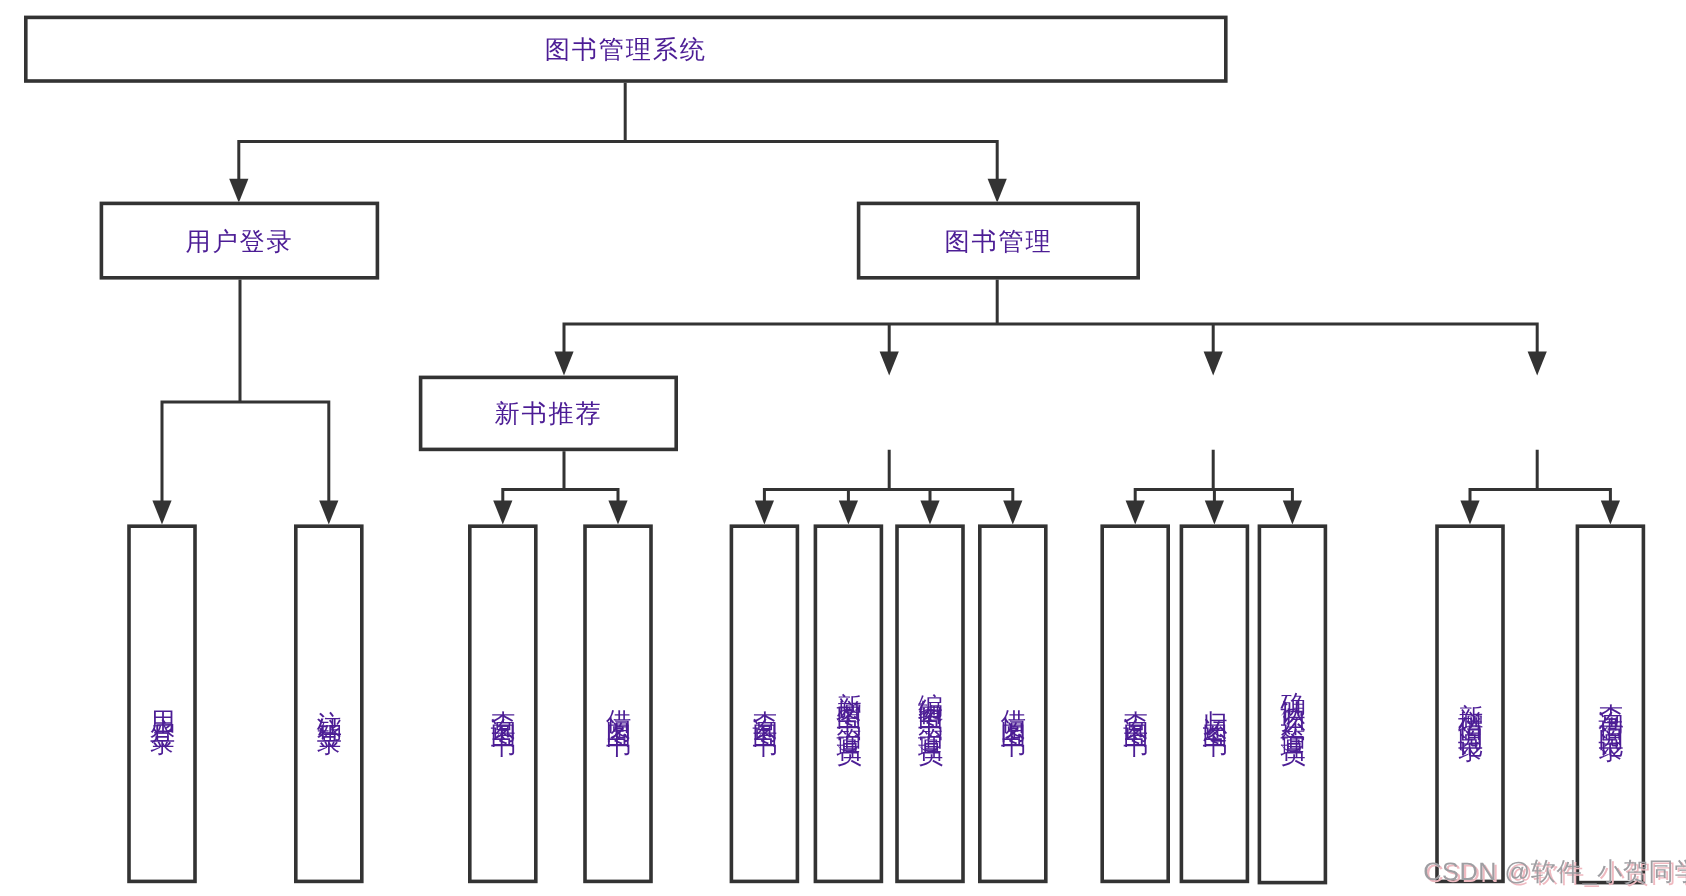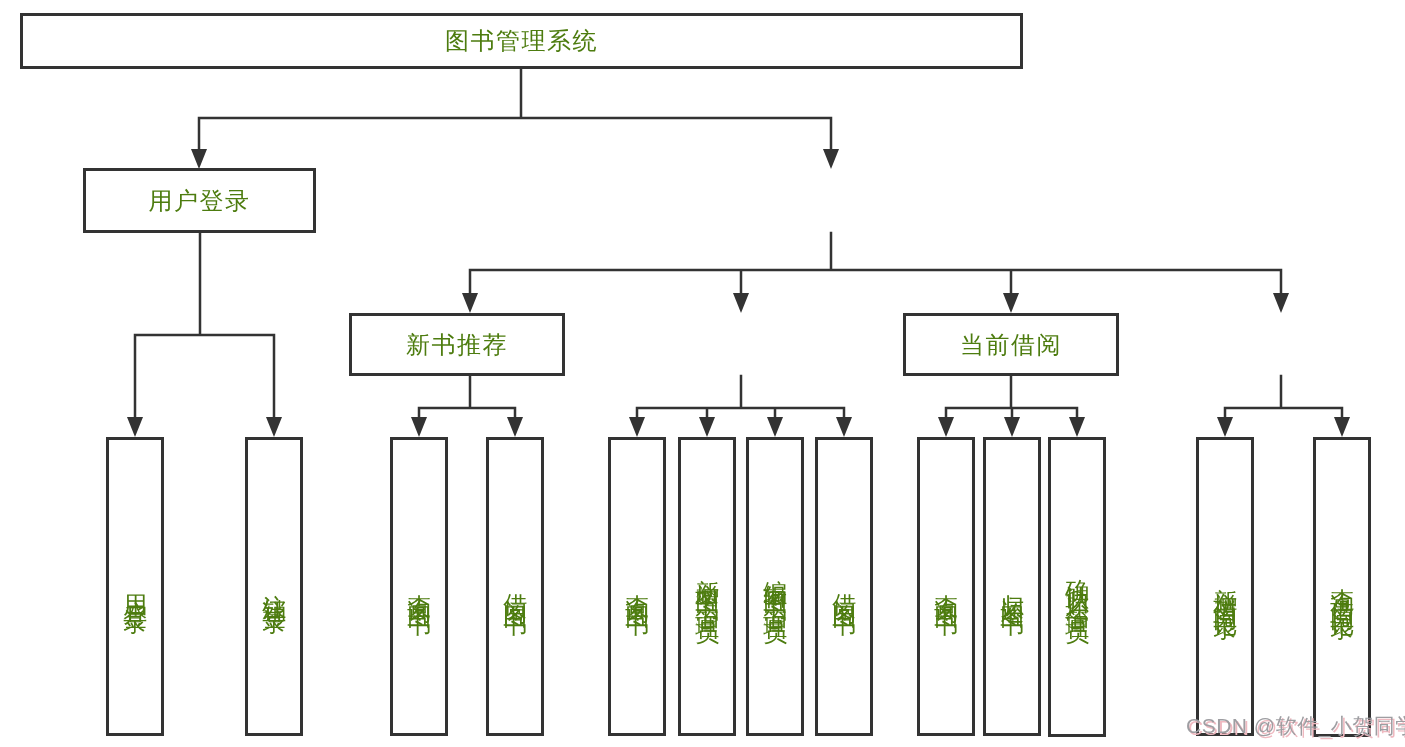--- a/index.html
+++ b/index.html
@@ -13,22 +13,22 @@
   .wires{position:absolute;left:0;top:0;z-index:0;}
   .node{
     position:absolute;
     box-sizing:border-box;
     background:#ffffff;
     border:3px solid #333333;
     display:flex;align-items:center;justify-content:center;
     z-index:1;
   }
   .lbl{
-    color:#4d7c0f;
-    font-size:24px;
+    color:#4c1d95;
+    font-size:21px;
     letter-spacing:1.5px;
     white-space:nowrap;
   }
   .vlbl{
     writing-mode:vertical-rl;
     text-orientation:mixed;
     letter-spacing:6px;
     line-height:1.1;
     white-space:nowrap;
   }
@@ -81,26 +81,26 @@
     </g>
   </svg>
 
   <div class="node" style="left:20px;top:13px;width:1003px;height:56px">
     <span class="lbl">图书管理系统</span>
   </div>
 
   <div class="node" style="left:83px;top:168px;width:233px;height:65px">
     <span class="lbl">用户登录</span>
   </div>
+  <div class="node" style="left:714px;top:168px;width:236px;height:65px">
+    <span class="lbl">图书管理</span>
+  </div>
 
   <div class="node" style="left:349px;top:313px;width:216px;height:63px">
     <span class="lbl">新书推荐</span>
-  </div>
-  <div class="node" style="left:903px;top:313px;width:216px;height:63px">
-    <span class="lbl">当前借阅</span>
   </div>
 
   <div class="node" style="left:106px;top:437px;width:58px;height:299px">
     <span class="lbl vlbl">用户登录</span>
   </div>
   <div class="node" style="left:245px;top:437px;width:58px;height:299px">
     <span class="lbl vlbl">注销登录</span>
   </div>
 
   <div class="node" style="left:390px;top:437px;width:58px;height:299px">

